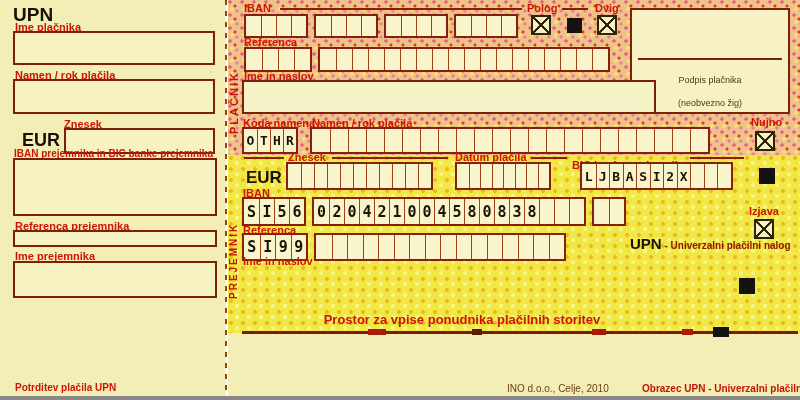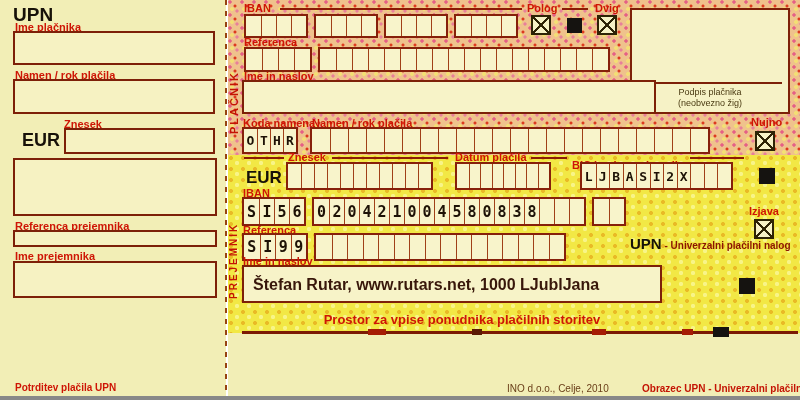--- a/index.html
+++ b/index.html
@@ -47,21 +47,21 @@
       background:
         linear-gradient(45deg,transparent 45%,#2e2406 45%,#2e2406 55%,transparent 55%),
         linear-gradient(-45deg,transparent 45%,#2e2406 45%,#2e2406 55%,transparent 55%),
         #f6f2c6;}
   .bsq{position:absolute;background:#151310;}
   .mark{position:absolute;height:6px;background:#a61c04;}
   
   .sigbox{position:absolute;border:2px solid #7d2008;background:#f6f2c6;box-sizing:border-box;
           display:flex;flex-direction:column;justify-content:flex-end;align-items:center;padding-bottom:4px;}
   .sigline{width:92%;height:2px;background:#7d2008;margin-bottom:3px;}
-  .sigtxt{font-size:9px;color:#4a3a12;line-height:1.15;text-align:center;}
+  .sigtxt{font-size:9px;color:#4a3a12;line-height:1.15;text-align:center;margin-top:12px;}
   
   .upnline{position:absolute;white-space:nowrap;}
   .upnline .t{font-weight:bold;font-size:15px;color:#161208;}
   .upnline .s{font-weight:bold;font-size:10px;color:#8b1502;}
   .nameval{padding:9px 0 0 9px;font-weight:bold;font-size:16px;color:#38170a;white-space:nowrap;}
   .redline{position:absolute;height:3px;background:#7c1a04;}
   .foot{position:absolute;font-size:10px;white-space:nowrap;line-height:1;}
 </style>
 </head>
 <body>
@@ -74,20 +74,21 @@
     <div class="lbl" style="left:15px;top:22px;">Ime plačnika</div>
     <div class="fieldbox" style="left:13px;top:31px;width:202px;height:34px;"></div>
 
     <div class="lbl" style="left:15px;top:70px;">Namen / rok plačila</div>
     <div class="fieldbox" style="left:13px;top:79px;width:202px;height:35px;"></div>
 
     <div class="lbl" style="left:64px;top:119px;">Znesek</div>
     <div class="blk" style="left:22px;top:131px;font-size:18px;">EUR</div>
     <div class="fieldbox" style="left:64px;top:128px;width:151px;height:26px;"></div>
 
+    <div class="lbl s" style="left:14px;top:149px;">IBAN prejemnika in BIC banke prejemnika</div>
     <div class="fieldbox" style="left:13px;top:158px;width:204px;height:58px;"></div>
 
     <div class="lbl" style="left:15px;top:221px;">Referenca prejemnika</div>
     <div class="fieldbox" style="left:13px;top:230px;width:204px;height:17px;"></div>
 
     <div class="lbl" style="left:15px;top:251px;">Ime prejemnika</div>
     <div class="fieldbox" style="left:13px;top:261px;width:204px;height:37px;"></div>
 
     <div class="lbl s" style="left:15px;top:383px;">Potrditev plačila UPN</div>
   </div>
@@ -333,23 +334,20 @@
         <div class="cell"></div>
         <div class="cell"></div>
       </div>
     </div>
 
   <div class="upnline" style="left:630px;top:235px;">
     <span class="t">UPN</span><span class="s"> - Univerzalni plačilni nalog</span>
   </div>
 
   <div class="lbl" style="left:243px;top:256px;">Ime in naslov</div>
-  <div class="fieldbox" style="left:242px;top:265px;width:420px;height:38px;background:#f7f3c8;">
-    <div class="nameval">Štefan Rutar, www.rutars.net, 1000 LJublJana</div>
-  </div>
   <div class="bsq" style="left:739px;top:278px;width:16px;height:16px;"></div>
 
   <div class="lbl xs" style="left:242px;top:313px;width:440px;text-align:center;">Prostor za vpise ponudnika plačilnih storitev</div>
   <div class="redline" style="left:242px;top:331px;width:556px;"></div>
   <div class="mark" style="left:368px;top:329px;width:18px;"></div>
   <div class="mark" style="left:472px;top:329px;width:10px;background:#5c1a04;"></div>
   <div class="mark" style="left:592px;top:329px;width:14px;"></div>
   <div class="mark" style="left:682px;top:329px;width:11px;"></div>
   <div class="bsq" style="left:713px;top:327px;width:16px;height:10px;"></div>
 

